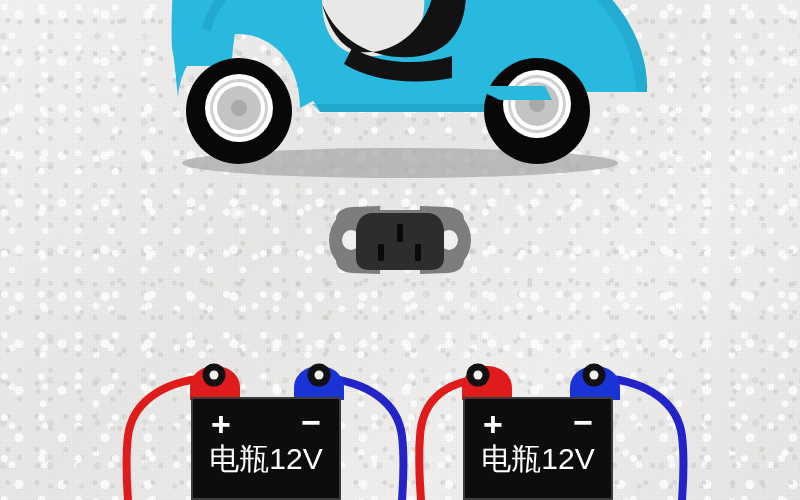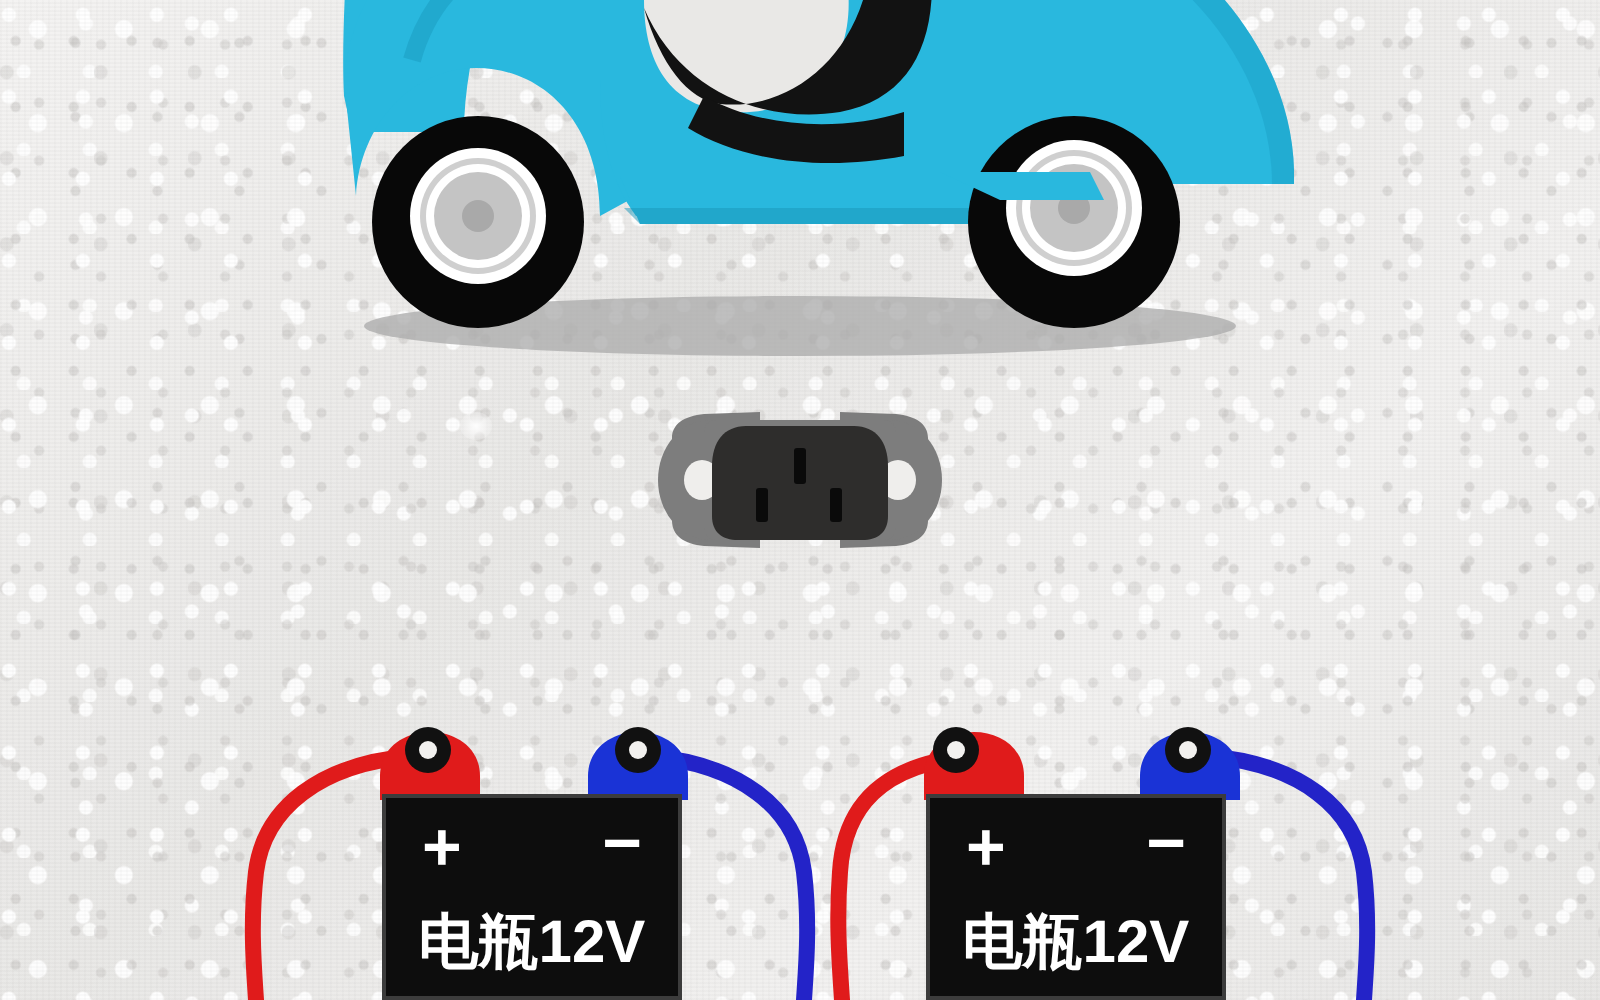--- a/index.html
+++ b/index.html
@@ -58,25 +58,25 @@
     font-weight: bold;
     line-height: 1;
     user-select: none;
   }
   .batt-plus { font-size: 34px; left: 18px; top: 8px; }
   .batt-minus { font-size: 34px; right: 18px; top: 6px; }
   .batt-label {
     position: absolute;
     left: 0;
     right: 0;
-    top: 52px;
+    top: 40px;
     text-align: center;
     color: #ffffff;
     font-size: 30px;
-    font-weight: bold;
+    font-weight: normal;
     letter-spacing: 0px;
     user-select: none;
   }
   .speck {
     position: absolute;
     border-radius: 50%;
     background: radial-gradient(circle, rgba(255,255,255,0.95) 0%, rgba(255,255,255,0.35) 55%, rgba(255,255,255,0) 100%);
     pointer-events: none;
   }
 </style>

